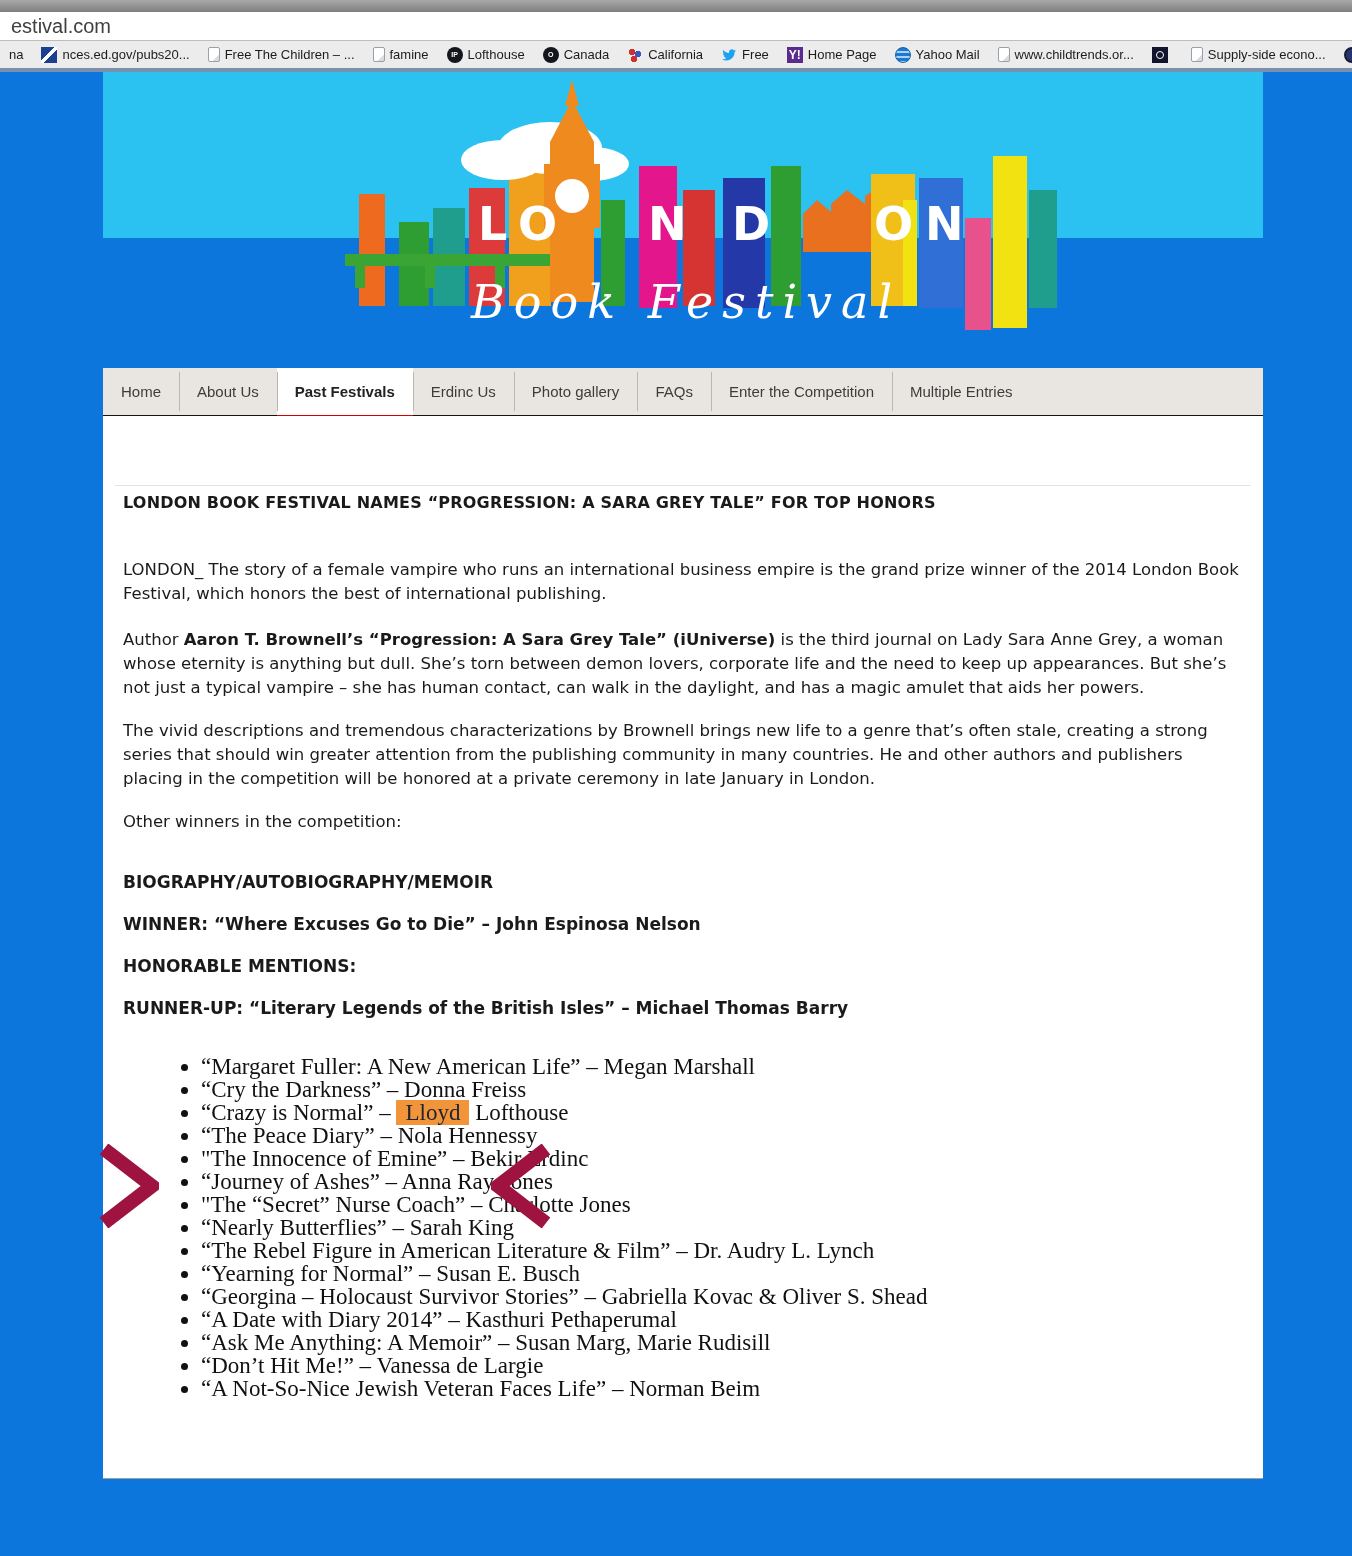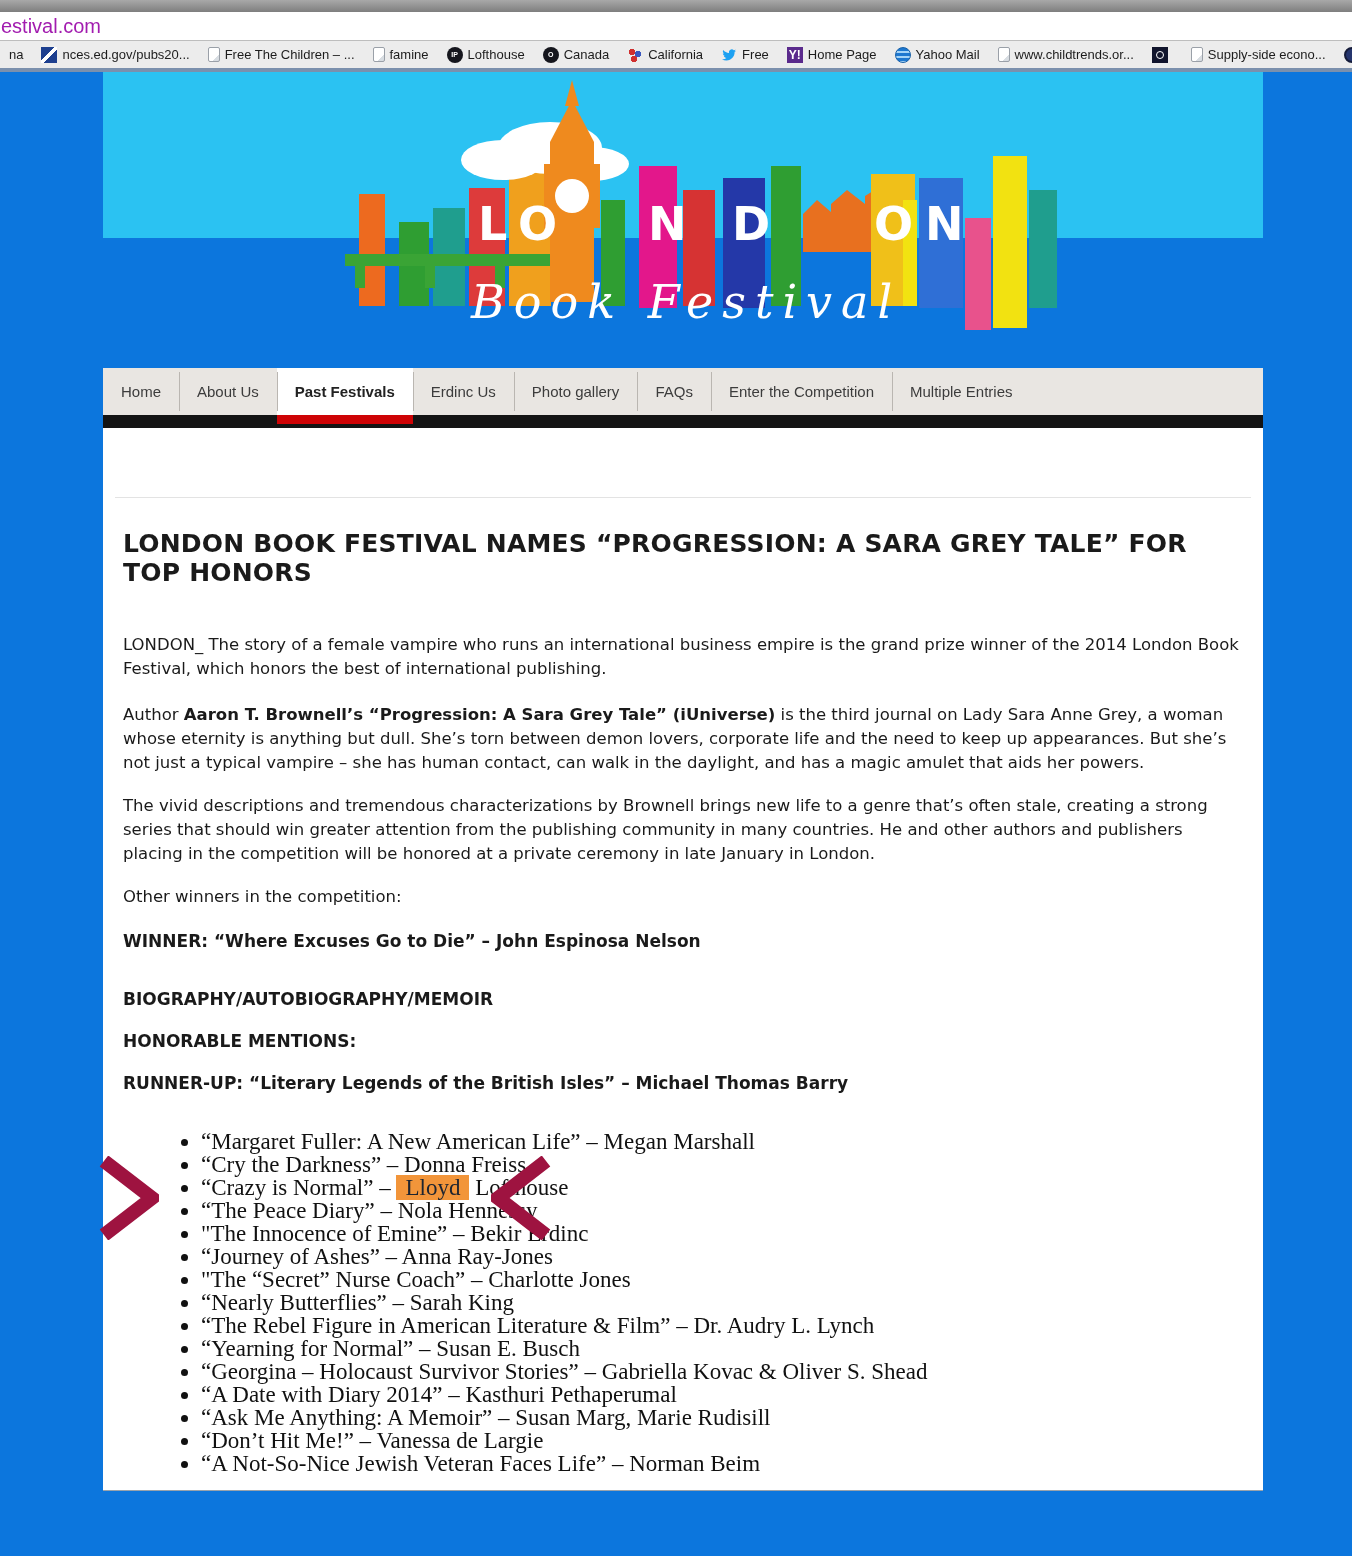--- a/index.html
+++ b/index.html
@@ -1,21 +1,21 @@
 <!DOCTYPE html>
 <html><head>
 <meta charset="utf-8">
 <style>
   html,body{margin:0;padding:0;}
   body{width:1352px;height:1556px;overflow:hidden;background:#0c76dd;
        font-family:"DejaVu Sans",sans-serif;-webkit-font-smoothing:antialiased;}
   .titlebar{height:12px;background:linear-gradient(#a8a8a8,#7e7e7e);}
   .addressbar{height:28px;background:#fff;border-bottom:1px solid #bdbdbd;
       display:flex;align-items:center;}
-  .url{font:20px/26px "Liberation Sans",sans-serif;color:#a21caf;padding-left:1px;}
+  .url{font:20px/26px "Liberation Sans",sans-serif;color:#404040;padding-left:11px;}
   .bookmarksbar{height:27px;background:#ececec;display:flex;align-items:center;
       font:13px "Liberation Sans",sans-serif;color:#1c1c1c;overflow:hidden;white-space:nowrap;}
   .bm{display:flex;align-items:center;padding:0 9px;height:19px;cursor:pointer;flex:none;}
   .bm-label{margin-left:5px;}
   .ic{width:16px;height:16px;display:inline-block;flex:none;position:relative;box-sizing:border-box;}
   .ic-page{width:12px;height:15px;background:linear-gradient(135deg,#fff 70%,#d8dde2 70%);
       border:1px solid #9aa0a8;border-radius:2px;}
   .ic-nces{background:#1d3f8f;background-image:linear-gradient(135deg,transparent 42%,#fff 42%,#fff 58%,transparent 58%);}
   .ic-circle{background:#15161d;border-radius:50%;color:#fff;
       font:bold 7px/16px "Liberation Sans",sans-serif;text-align:center;}
@@ -30,32 +30,32 @@
   .ic-sq{background:#10142c;}
   .ic-sq::after{content:"";position:absolute;left:4px;top:4px;width:8px;height:8px;
       border:1.5px solid #fff;border-radius:50%;box-sizing:border-box;}
   .chrome-divider{height:4px;background:#7b90ad;}
 
   .page{height:1485px;background:#0c76dd;}
   .content-col{width:1160px;margin-left:103px;}
 
   .banner{width:1160px;height:296px;display:block;}
 
-  .nav{height:60px;background:linear-gradient(#e9e6e2 0,#e9e6e2 47px,#141414 47px,#141414 56px);
+  .nav{height:48px;background:linear-gradient(#e9e6e2 0,#e9e6e2 47px,#141414 47px,#141414 56px);
       display:flex;font:15px "Liberation Sans",sans-serif;color:#3c3c3c;}
   .tab{position:relative;height:47px;line-height:47px;padding:0 18px;cursor:pointer;flex:none;}
   .tab+.tab::before{content:"";position:absolute;left:0;top:4px;height:39px;width:1px;background:#bab6b1;}
   .tab.active{background:#fff;font-weight:bold;color:#222;}
   .tab.active::after{content:"";position:absolute;left:0;right:0;top:47px;height:9px;background:#ce0305;}
 
   .panel{position:relative;background:#fff;min-height:1062px;border-bottom:1px solid #9aa3ab;
       color:#1a1a1a;}
   .panel-divider{border-top:1px solid #e3e3e3;margin:0 12px;padding-top:0;position:relative;top:69px;}
   .article{padding:0 22px 0 20px;}
-  .headline{font-size:25px;font-weight:bold;margin:100px 0 0;letter-spacing:.2px;}
+  .headline{font-size:16px;font-weight:bold;margin:76px 0 0;letter-spacing:.2px;}
   .para{font-size:16.5px;line-height:24px;margin:0;}
   .p1{margin-top:46px;}
   .p2{margin-top:22px;}
   .p3{margin-top:19px;}
   .other{margin-top:19px;}
   .subhead{font-size:17px;font-weight:bold;margin:0;}
   .category{margin-top:38px;}
   .winner,.runner,.honorable{margin-top:22px;}
   ul.mentions{margin:37px 0 0 20px;padding:0 0 0 58px;list-style:disc;
       font-family:"Liberation Serif",serif;font-size:23px;line-height:23px;color:#111;}
@@ -203,22 +203,22 @@
       </div>
 
       <div class="panel">
         <div class="panel-divider"></div>
         <div class="article">
           <h1 class="headline">LONDON BOOK FESTIVAL NAMES “PROGRESSION: A SARA GREY TALE” FOR TOP HONORS</h1>
           <p class="para p1">LONDON_ The story of a female vampire who runs an international business empire is the grand prize winner of the 2014 London Book Festival, which honors the best of international publishing.</p>
           <p class="para p2"><span>Author </span><b>Aaron T. Brownell’s “Progression: A Sara Grey Tale” (iUniverse)</b><span> is the third journal on Lady Sara Anne Grey, a woman whose eternity is anything but dull. She’s torn between demon lovers, corporate life and the need to keep up appearances. But she’s not just a typical vampire – she has human contact, can walk in the daylight, and has a magic amulet that aids her powers.</span></p>
           <p class="para p3">The vivid descriptions and tremendous characterizations by Brownell brings new life to a genre that’s often stale, creating a strong series that should win greater attention from the publishing community in many countries. He and other authors and publishers placing in the competition will be honored at a private ceremony in late January in London.</p>
           <p class="para other">Other winners in the competition:</p>
+          <p class="subhead category">BIOGRAPHY/AUTOBIOGRAPHY/MEMOIR</p>
           <p class="subhead winner">WINNER: “Where Excuses Go to Die” – John Espinosa Nelson</p>
-          <p class="subhead category">BIOGRAPHY/AUTOBIOGRAPHY/MEMOIR</p>
           <p class="subhead honorable">HONORABLE MENTIONS:</p>
           <p class="subhead runner">RUNNER-UP: “Literary Legends of the British Isles” – Michael Thomas Barry</p>
           <ul class="mentions">
             <li>“Margaret Fuller: A New American Life” – Megan Marshall</li>
             <li>“Cry the Darkness” – Donna Freiss</li>
             <li><span>“Crazy is Normal” – </span><mark class="hl">Lloyd</mark><span> Lofthouse</span></li>
             <li>“The Peace Diary” – Nola Hennessy</li>
             <li>"The Innocence of Emine” – Bekir Erdinc</li>
             <li>“Journey of Ashes” – Anna Ray-Jones</li>
             <li>"The “Secret” Nurse Coach” – Charlotte Jones</li>

